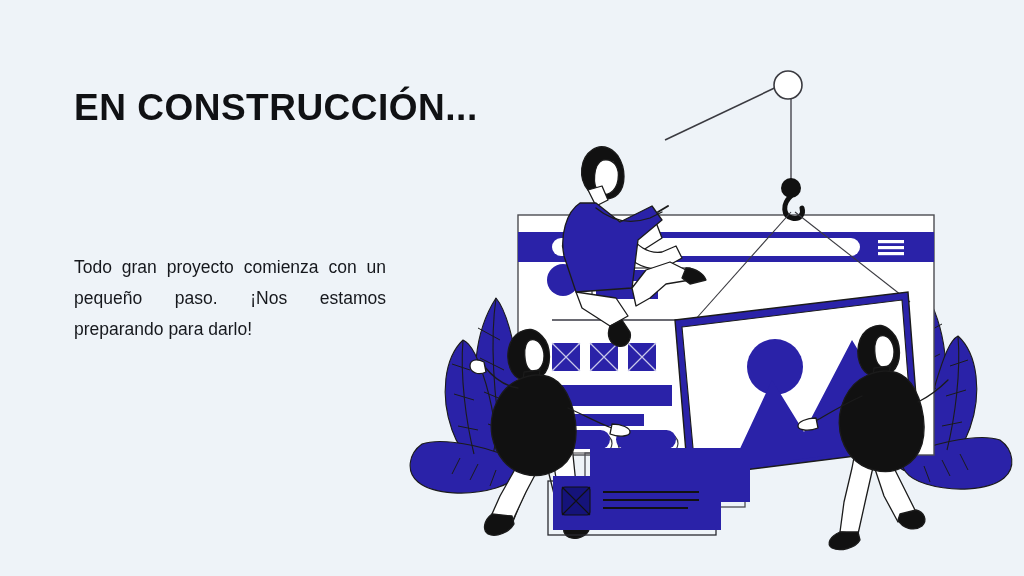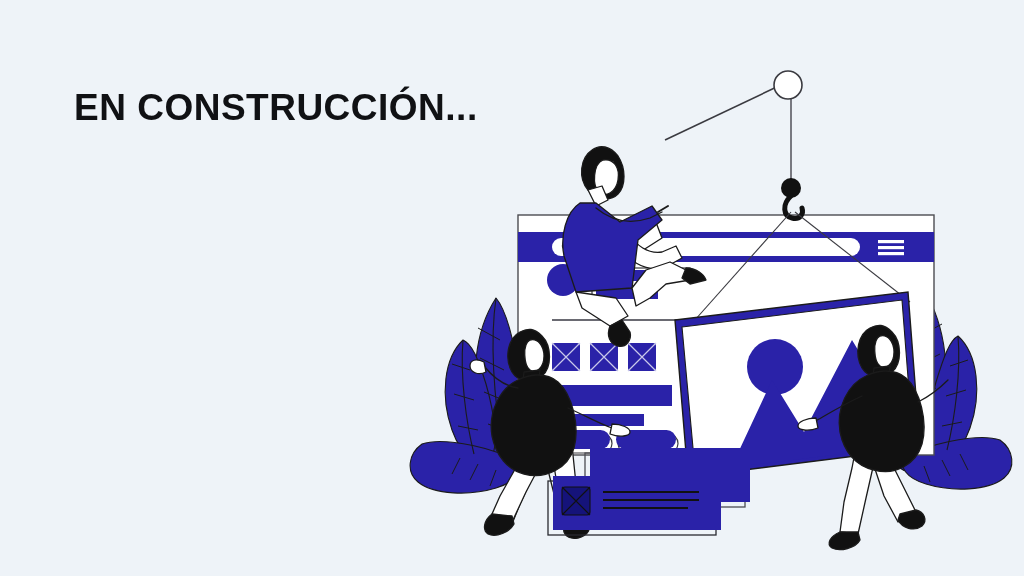--- a/index.html
+++ b/index.html
@@ -66,20 +66,21 @@
 </style>
 </head>
 <body>
 
 <div id="slide">
 
   <div id="text-col">
     <h1 id="page-title">EN CONSTRUCCIÓN...</h1>
   </div>
 
+  <p id="body-text">Todo gran proyecto comienza con un pequeño paso. ¡Nos estamos preparando para darlo!</p>
 
   <div id="illustration">
     <svg viewBox="0 0 624 520" xmlns="http://www.w3.org/2000/svg">
       <defs>
         <clipPath id="frameClip">
           <polygon points="282,285 505,258 516,405 294,432"></polygon>
         </clipPath>
       </defs>
 
       <g stroke="#1b1b1b" stroke-width="1.1" stroke-linejoin="round">

